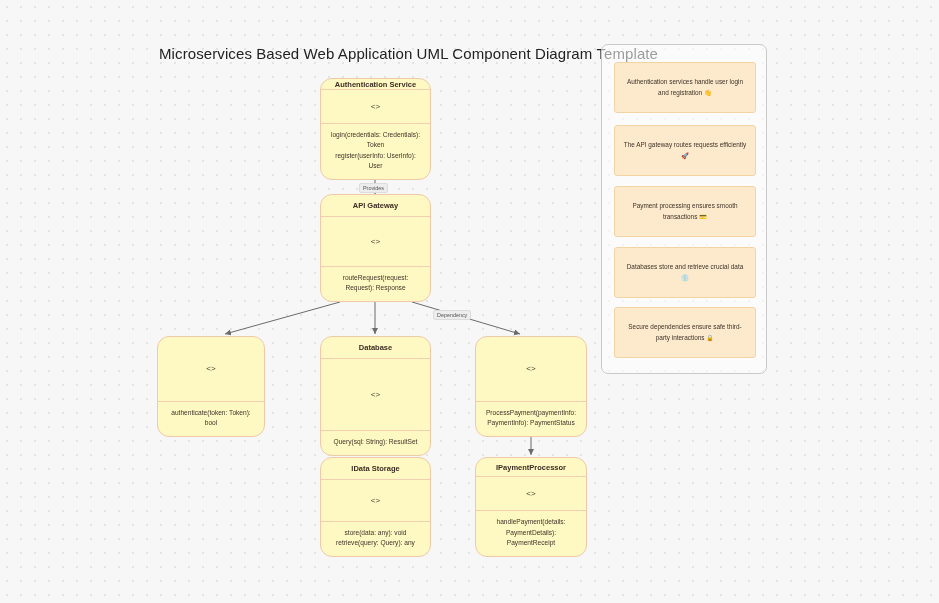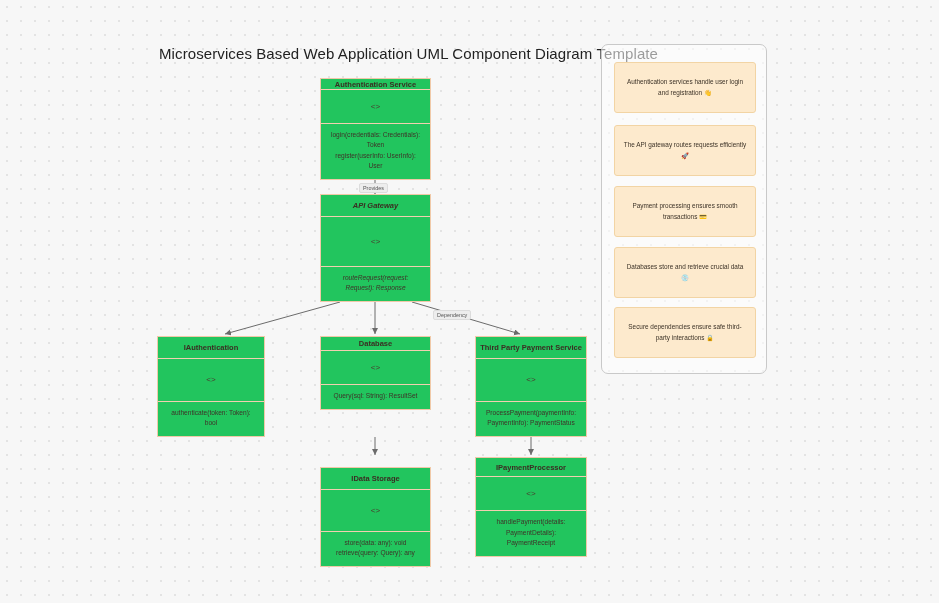--- a/index.html
+++ b/index.html
@@ -30,23 +30,23 @@
     white-space: nowrap;
   }
   svg#edges {
     position: absolute;
     left: 0; top: 0;
     width: 939px; height: 603px;
     pointer-events: none;
   }
   .node {
     position: absolute;
-    background: #22c55e;
+    background: #fef9c3;
     border: 1px solid #f0c9a8;
-    border-radius: 0;
+    border-radius: 12px;
     display: flex;
     flex-direction: column;
     overflow: hidden;
   }
   .node .hdr {
     height: 22px;
     display: flex;
     align-items: center;
     justify-content: center;
     font-size: 7.5px;
@@ -144,45 +144,43 @@
 <div class="edge-label" style="left:359px; top:183px;">Provides</div>
 <div class="edge-label" style="left:433px; top:310px;">Dependency</div>
 
 <div class="node" style="left:320px; top:78px; width:111px; height:102px;">
   <div class="hdr">Authentication Service</div>
   <div class="mid">&lt;&gt;</div>
   <div class="ops" style="white-space:pre-line;">login(credentials: Credentials): Token
 register(userInfo: UserInfo): User</div>
 </div>
 
-<div class="node" style="left:320px; top:194px; width:111px; height:108px;font-style:italic;">
+<div class="node" style="left:320px; top:194px; width:111px; height:108px;">
   <div class="hdr">API Gateway</div>
   <div class="mid">&lt;&gt;</div>
   <div class="ops">routeRequest(request: Request): Response</div>
 </div>
 
 <div class="node" style="left:157px; top:336px; width:108px; height:101px;">
-  <div class="hdr">IAuthentication</div>
   <div class="mid">&lt;&gt;</div>
   <div class="ops">authenticate(token: Token): bool</div>
 </div>
 
-<div class="node" style="left:320px; top:336px; width:111px; height:74px;">
+<div class="node" style="left:320px; top:336px; width:111px; height:120px;">
   <div class="hdr">Database</div>
   <div class="mid">&lt;&gt;</div>
   <div class="ops">Query(sql: String): ResultSet</div>
 </div>
 
 <div class="node" style="left:475px; top:336px; width:112px; height:101px;">
-  <div class="hdr">Third Party Payment Service</div>
   <div class="mid">&lt;&gt;</div>
   <div class="ops">ProcessPayment(paymentInfo: PaymentInfo): PaymentStatus</div>
 </div>
 
-<div class="node" style="left:320px; top:467px; width:111px; height:100px;">
+<div class="node" style="left:320px; top:457px; width:111px; height:100px;">
   <div class="hdr">IData Storage</div>
   <div class="mid">&lt;&gt;</div>
   <div class="ops" style="white-space:pre-line;">store(data: any): void
 retrieve(query: Query): any</div>
 </div>
 
 <div class="node" style="left:475px; top:457px; width:112px; height:100px;justify-content:center;">
   <div class="hdr">IPaymentProcessor</div>
   <div class="mid">&lt;&gt;</div>
   <div class="ops">handlePayment(details: PaymentDetails): PaymentReceipt</div>

